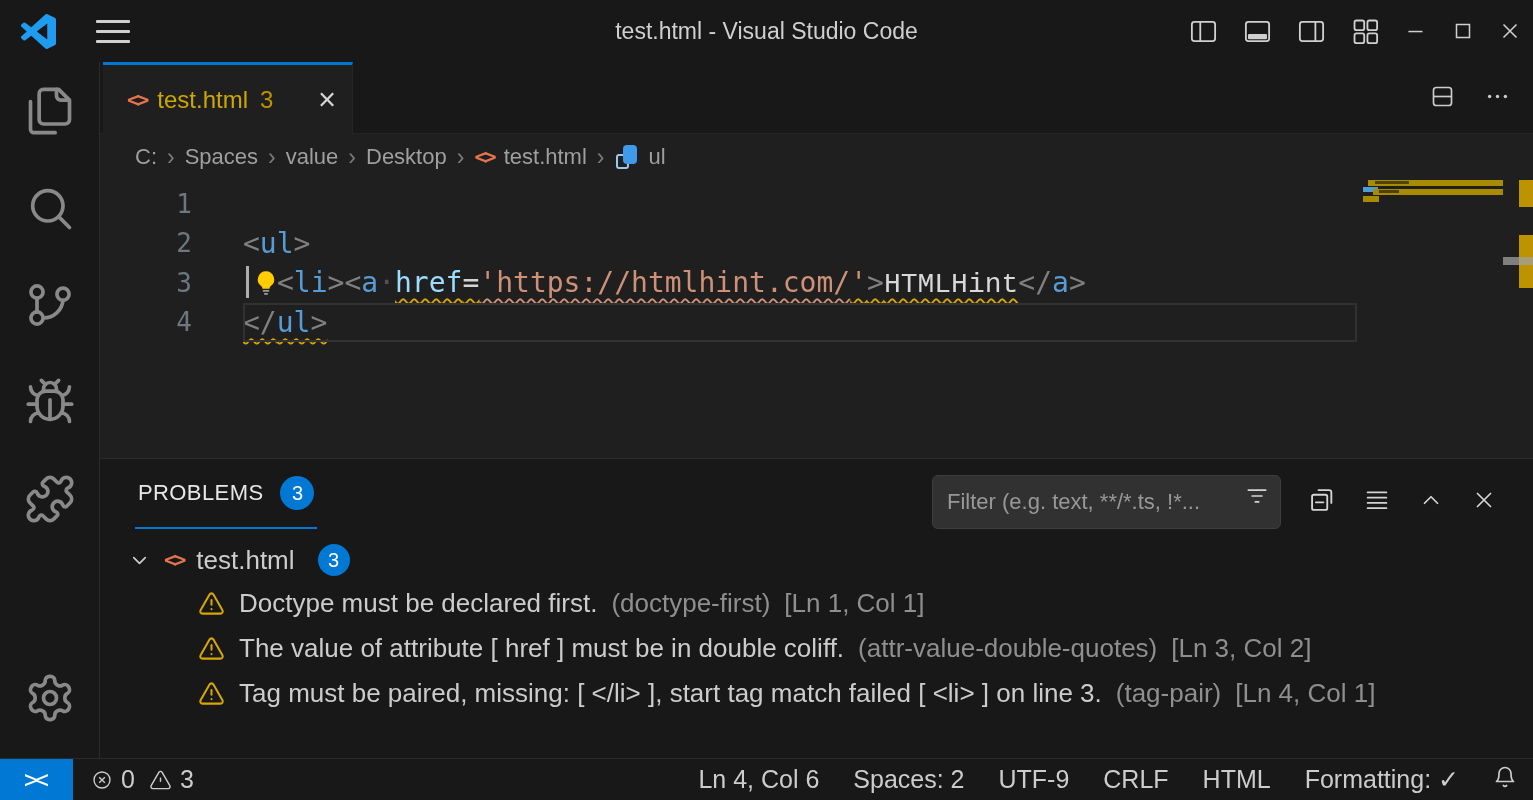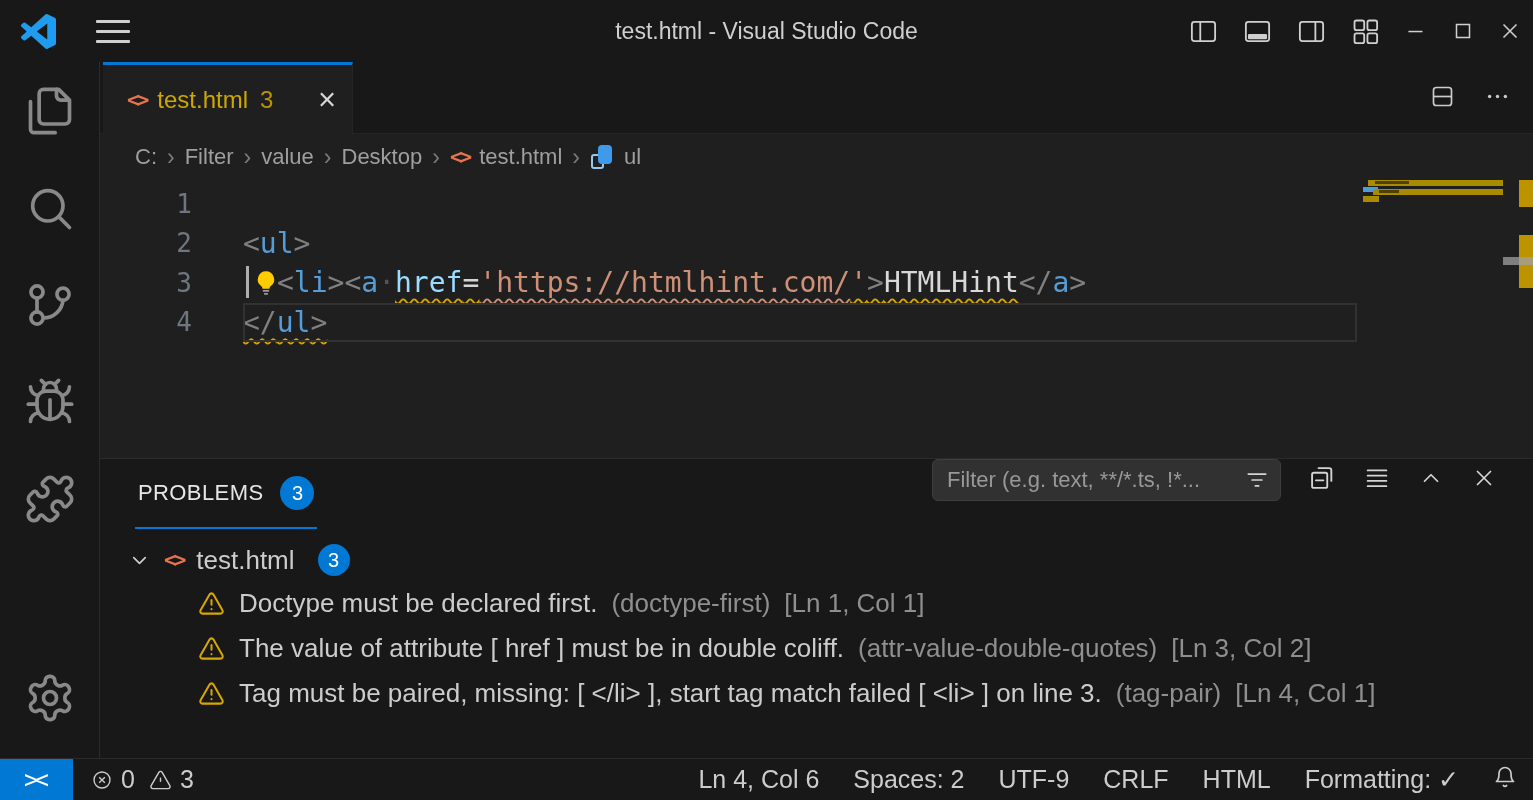--- a/index.html
+++ b/index.html
@@ -44,21 +44,21 @@
   
   .code-region { flex:1; position:relative; overflow:hidden; }
   .code-lines { position:absolute; inset:0; padding-top:4px; font-family:"DejaVu Sans Mono","Liberation Mono",monospace; font-size:28px; }
   .code-line { height:39.5px; display:flex; align-items:center; position:relative; white-space:pre; }
   .line-number { width:143px; padding-right:51px; text-align:right; color:#6e7681; font-size:26px; flex:0 0 auto; }
   .tok.comment { color:#6a9955; }
   .tok.punct { color:#808080; }
   .tok.tag { color:#569cd6; }
   .tok.attr { color:#9cdcfe; }
   .tok.string { color:#ce9178; }
-  .tok.text { color:#d8d8d8; }
+  .tok.text { color:#d8d8d8;font-family:Liberation Mono, monospace; }
   .tok.op { color:#d4d4d4; }
   .tok.ws { color:#4f5459; }
   .tok.sp34 { display:inline-block; width:34px; }
   .warn-y, .warn-s { text-decoration-line:underline; text-decoration-style:wavy; text-decoration-thickness:2px; text-underline-offset:6px; text-decoration-skip-ink:none; }
   .warn-y { text-decoration-color:#d7a500; }
   .warn-s { text-decoration-color:#ce9178; }
   .code-line.current::before { content:""; position:absolute; left:143px; right:176px; top:0; bottom:0; border:2px solid #313131; pointer-events:none; }
   .cursor { position:absolute; left:146px; top:3px; bottom:5px; width:3px; background:#aeafad; }
   .lightbulb { position:absolute; left:152px; top:6px; width:28px; height:28px; }
   .minimap { position:absolute; top:0; right:30px; width:140px; bottom:0; }
@@ -68,26 +68,26 @@
   .mm-mark2 { top:7px; left:0; width:15px; height:5px; background:#4f9cd6; }
   .mm-bar3 { top:9px; left:10px; right:0; height:6px; background:#a98b00; }
   .mm-bar4 { top:16px; left:0; width:16px; height:6px; background:#a98b00; }
   .overview-ruler { position:absolute; top:0; right:0; width:14px; bottom:0; }
   .overview-ruler div { position:absolute; right:0; width:14px; background:#bd9400; }
   .ov-1 { top:0; height:27px; }
   .ov-2 { top:55px; height:53px; }
   .ov-scroll { position:absolute; top:77px; right:0; width:30px; height:8px; background:rgba(160,160,160,.75); }
   
   .panel { height:300px; background:#181818; border-top:1px solid #2b2b2b; display:flex; flex-direction:column; }
-  .panel-header { height:70px; flex:0 0 auto; display:flex; align-items:flex-start; padding-left:35px; }
+  .panel-header { height:70px; flex:0 0 auto; display:flex; align-items:flex-end; padding-left:35px; }
   .panel-tab { height:100%; display:flex; align-items:center; gap:17px; border-bottom:2px solid #0078d4; padding:0 3px; }
   .panel-tab-label { font-size:22px; color:#e7e7e7; letter-spacing:.4px; }
   .badge { min-width:34px; height:34px; border-radius:50%; background:#0078d4; color:#ffffff; font-size:20px; display:flex; align-items:center; justify-content:center; }
   .panel-controls { margin-left:auto; margin-right:36px; display:flex; align-items:center; gap:27px; }
-  .filter-box { position:relative; width:349px; height:42px; }
+  .filter-box { position:relative; width:349px; height:54px; }
   .filter-input { width:100%; height:100%; background:#313131; border:1px solid #3e3e3e; border-radius:6px; color:#cccccc;
                   font-size:22px; font-family:"Liberation Sans",sans-serif; padding:0 46px 0 14px; outline:none; }
   .filter-input::placeholder { color:#989898; }
   .filter-icon { position:absolute; right:11px; top:8px; }
   .panel-controls svg { stroke:#d4d4d4; fill:none; stroke-width:1.6; stroke-linecap:round; stroke-linejoin:round; }
   .problems-list { padding-top:10px; font-size:26px; }
   .file-row { height:42px; display:flex; align-items:center; padding-left:28px; gap:13px; }
   .file-row svg.chev { stroke:#cccccc; fill:none; stroke-width:1.8; stroke-linecap:round; stroke-linejoin:round; }
   .pf-name { color:#cccccc; }
   .pf-path { color:#9d9d9d; font-size:24px; margin-left:4px; }
@@ -240,21 +240,21 @@
                 <circle cx="12" cy="12" r="1.5" fill="#cccccc" stroke="none"></circle>
                 <circle cx="19" cy="12" r="1.5" fill="#cccccc" stroke="none"></circle>
               </svg>
           </span>
         </div>
       </div>
 
       <div class="breadcrumbs">
         <span>C:</span>
         <span class="crumb-sep">›</span>
-        <span>Filter</span>
+        <span>Spaces</span>
         <span class="crumb-sep">›</span>
         <span>value</span>
         <span class="crumb-sep">›</span>
         <span>Desktop</span>
         <span class="crumb-sep">›</span>
         <span class="code-file-icon">&lt;&gt;</span>
         <span>test.html</span>
         <span class="crumb-sep">›</span>
         <span class="bc-symbol">
             <span class="back"></span>

